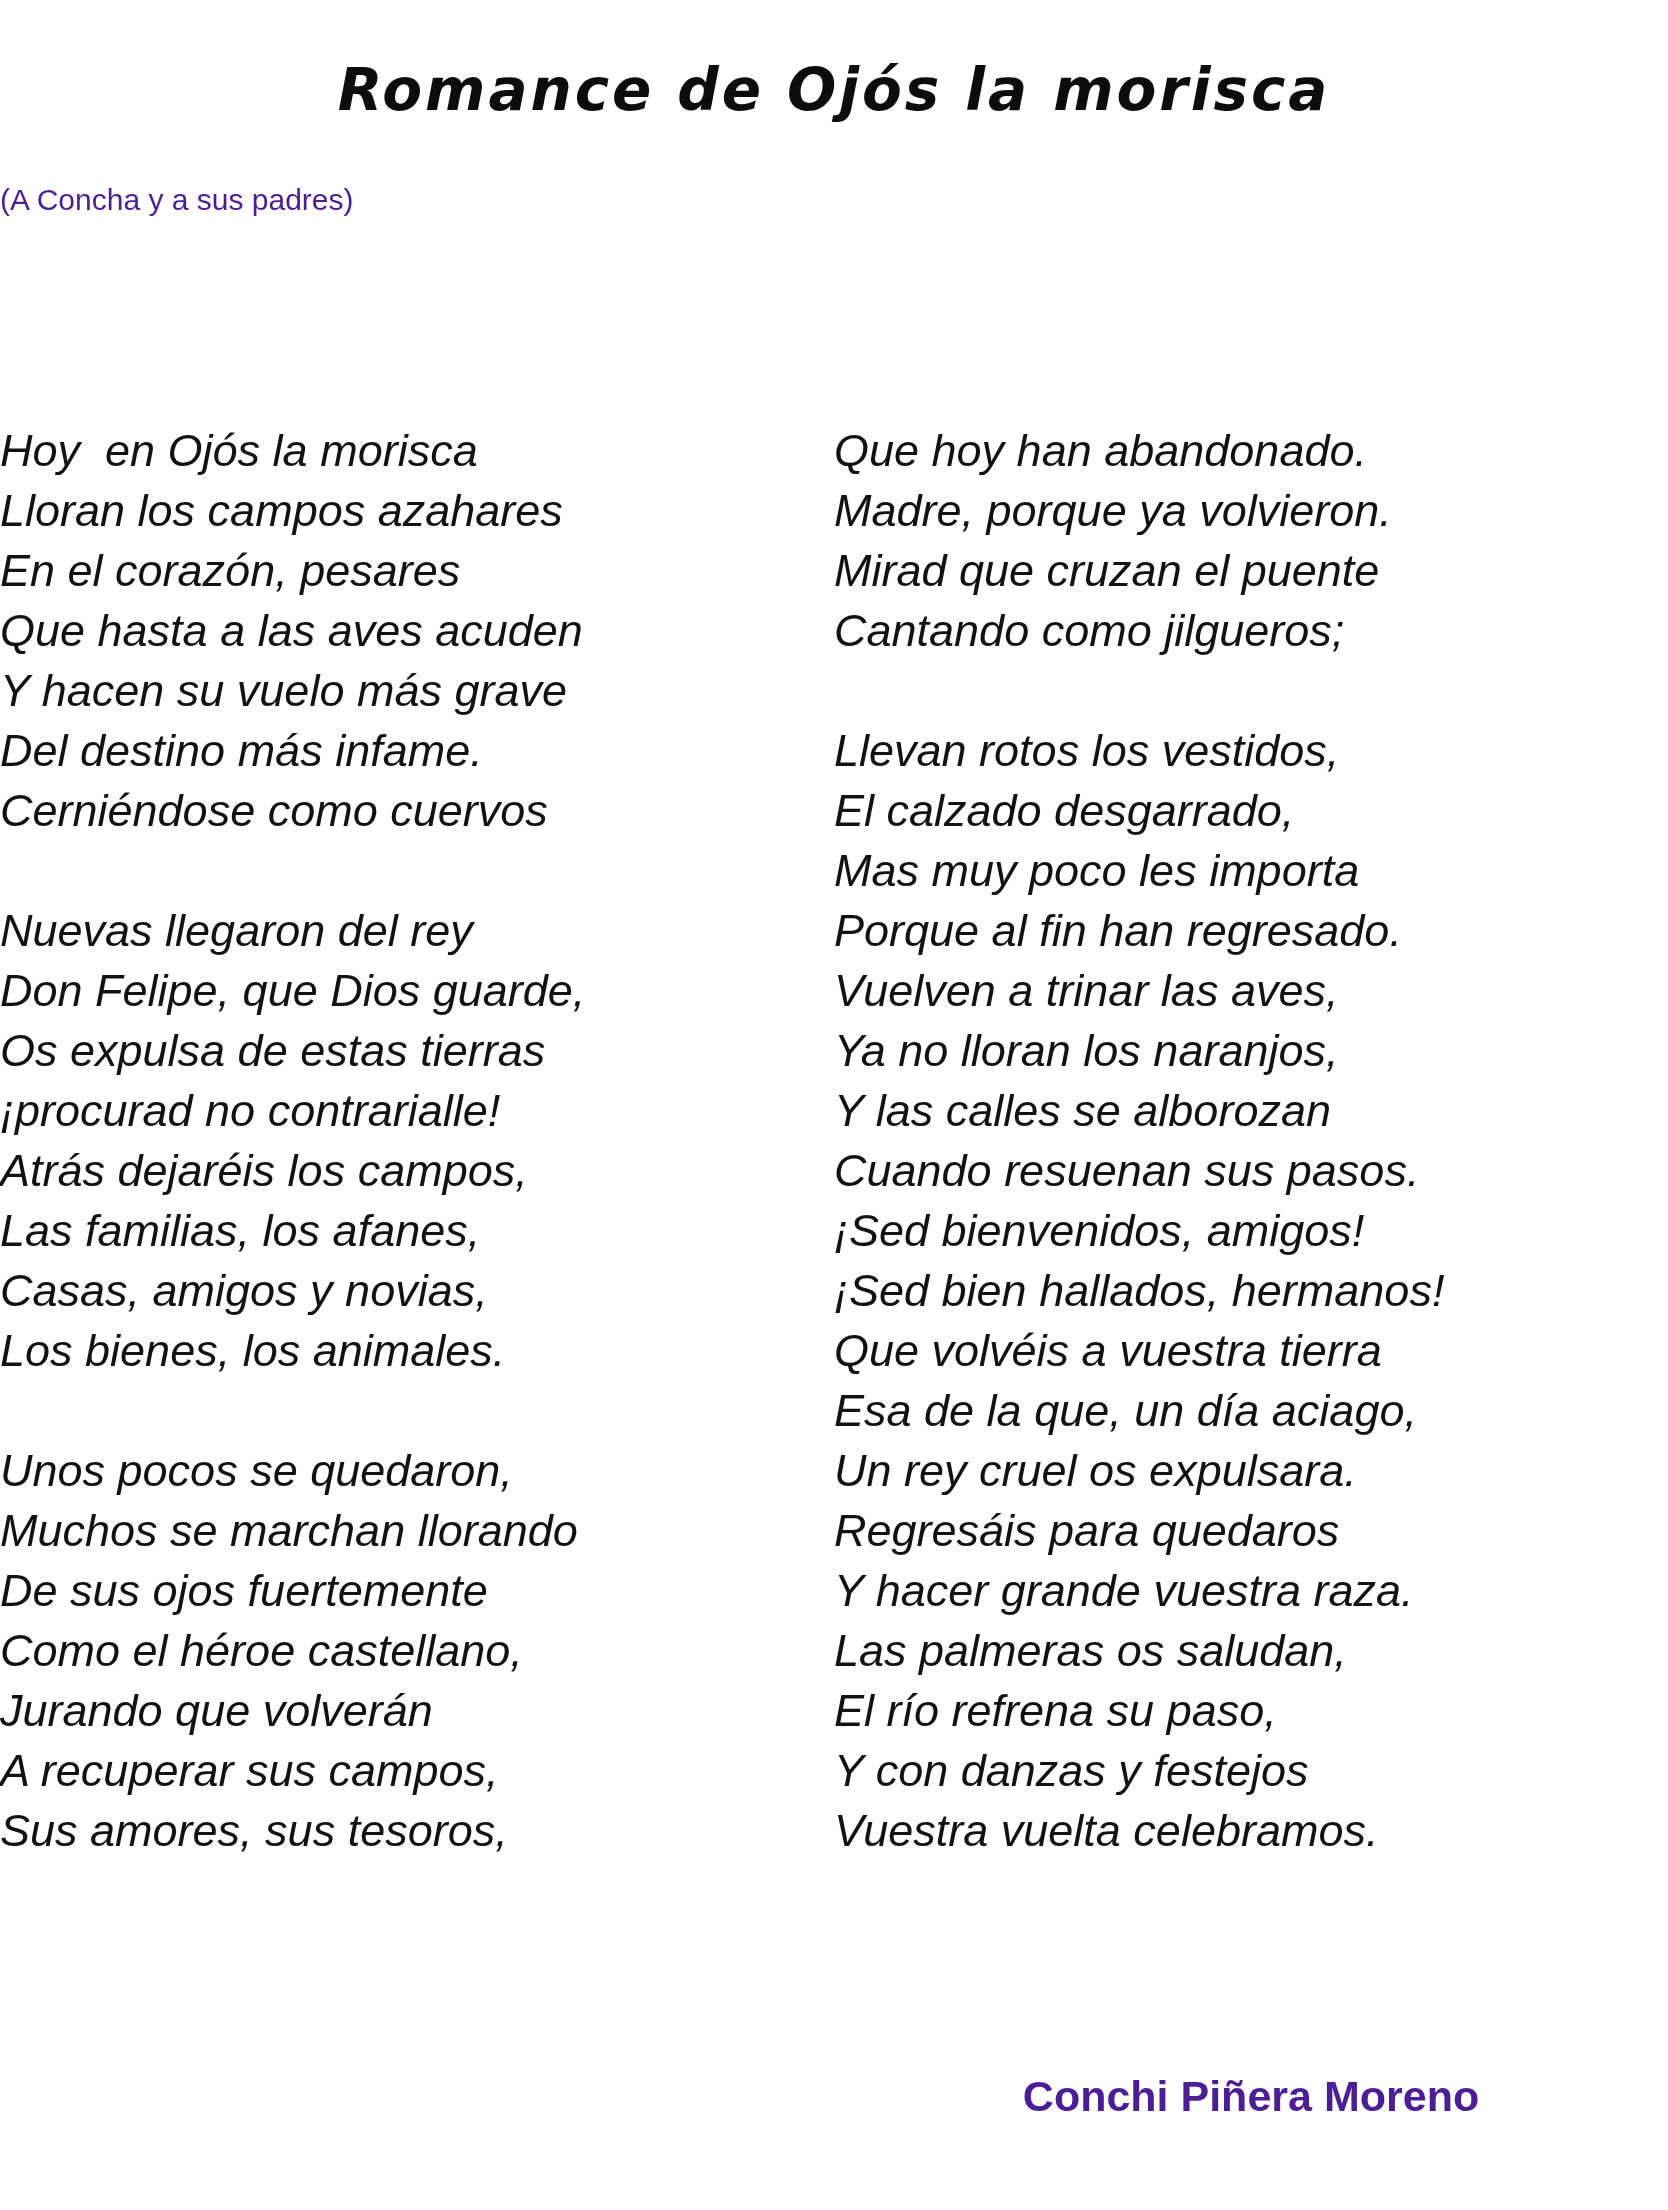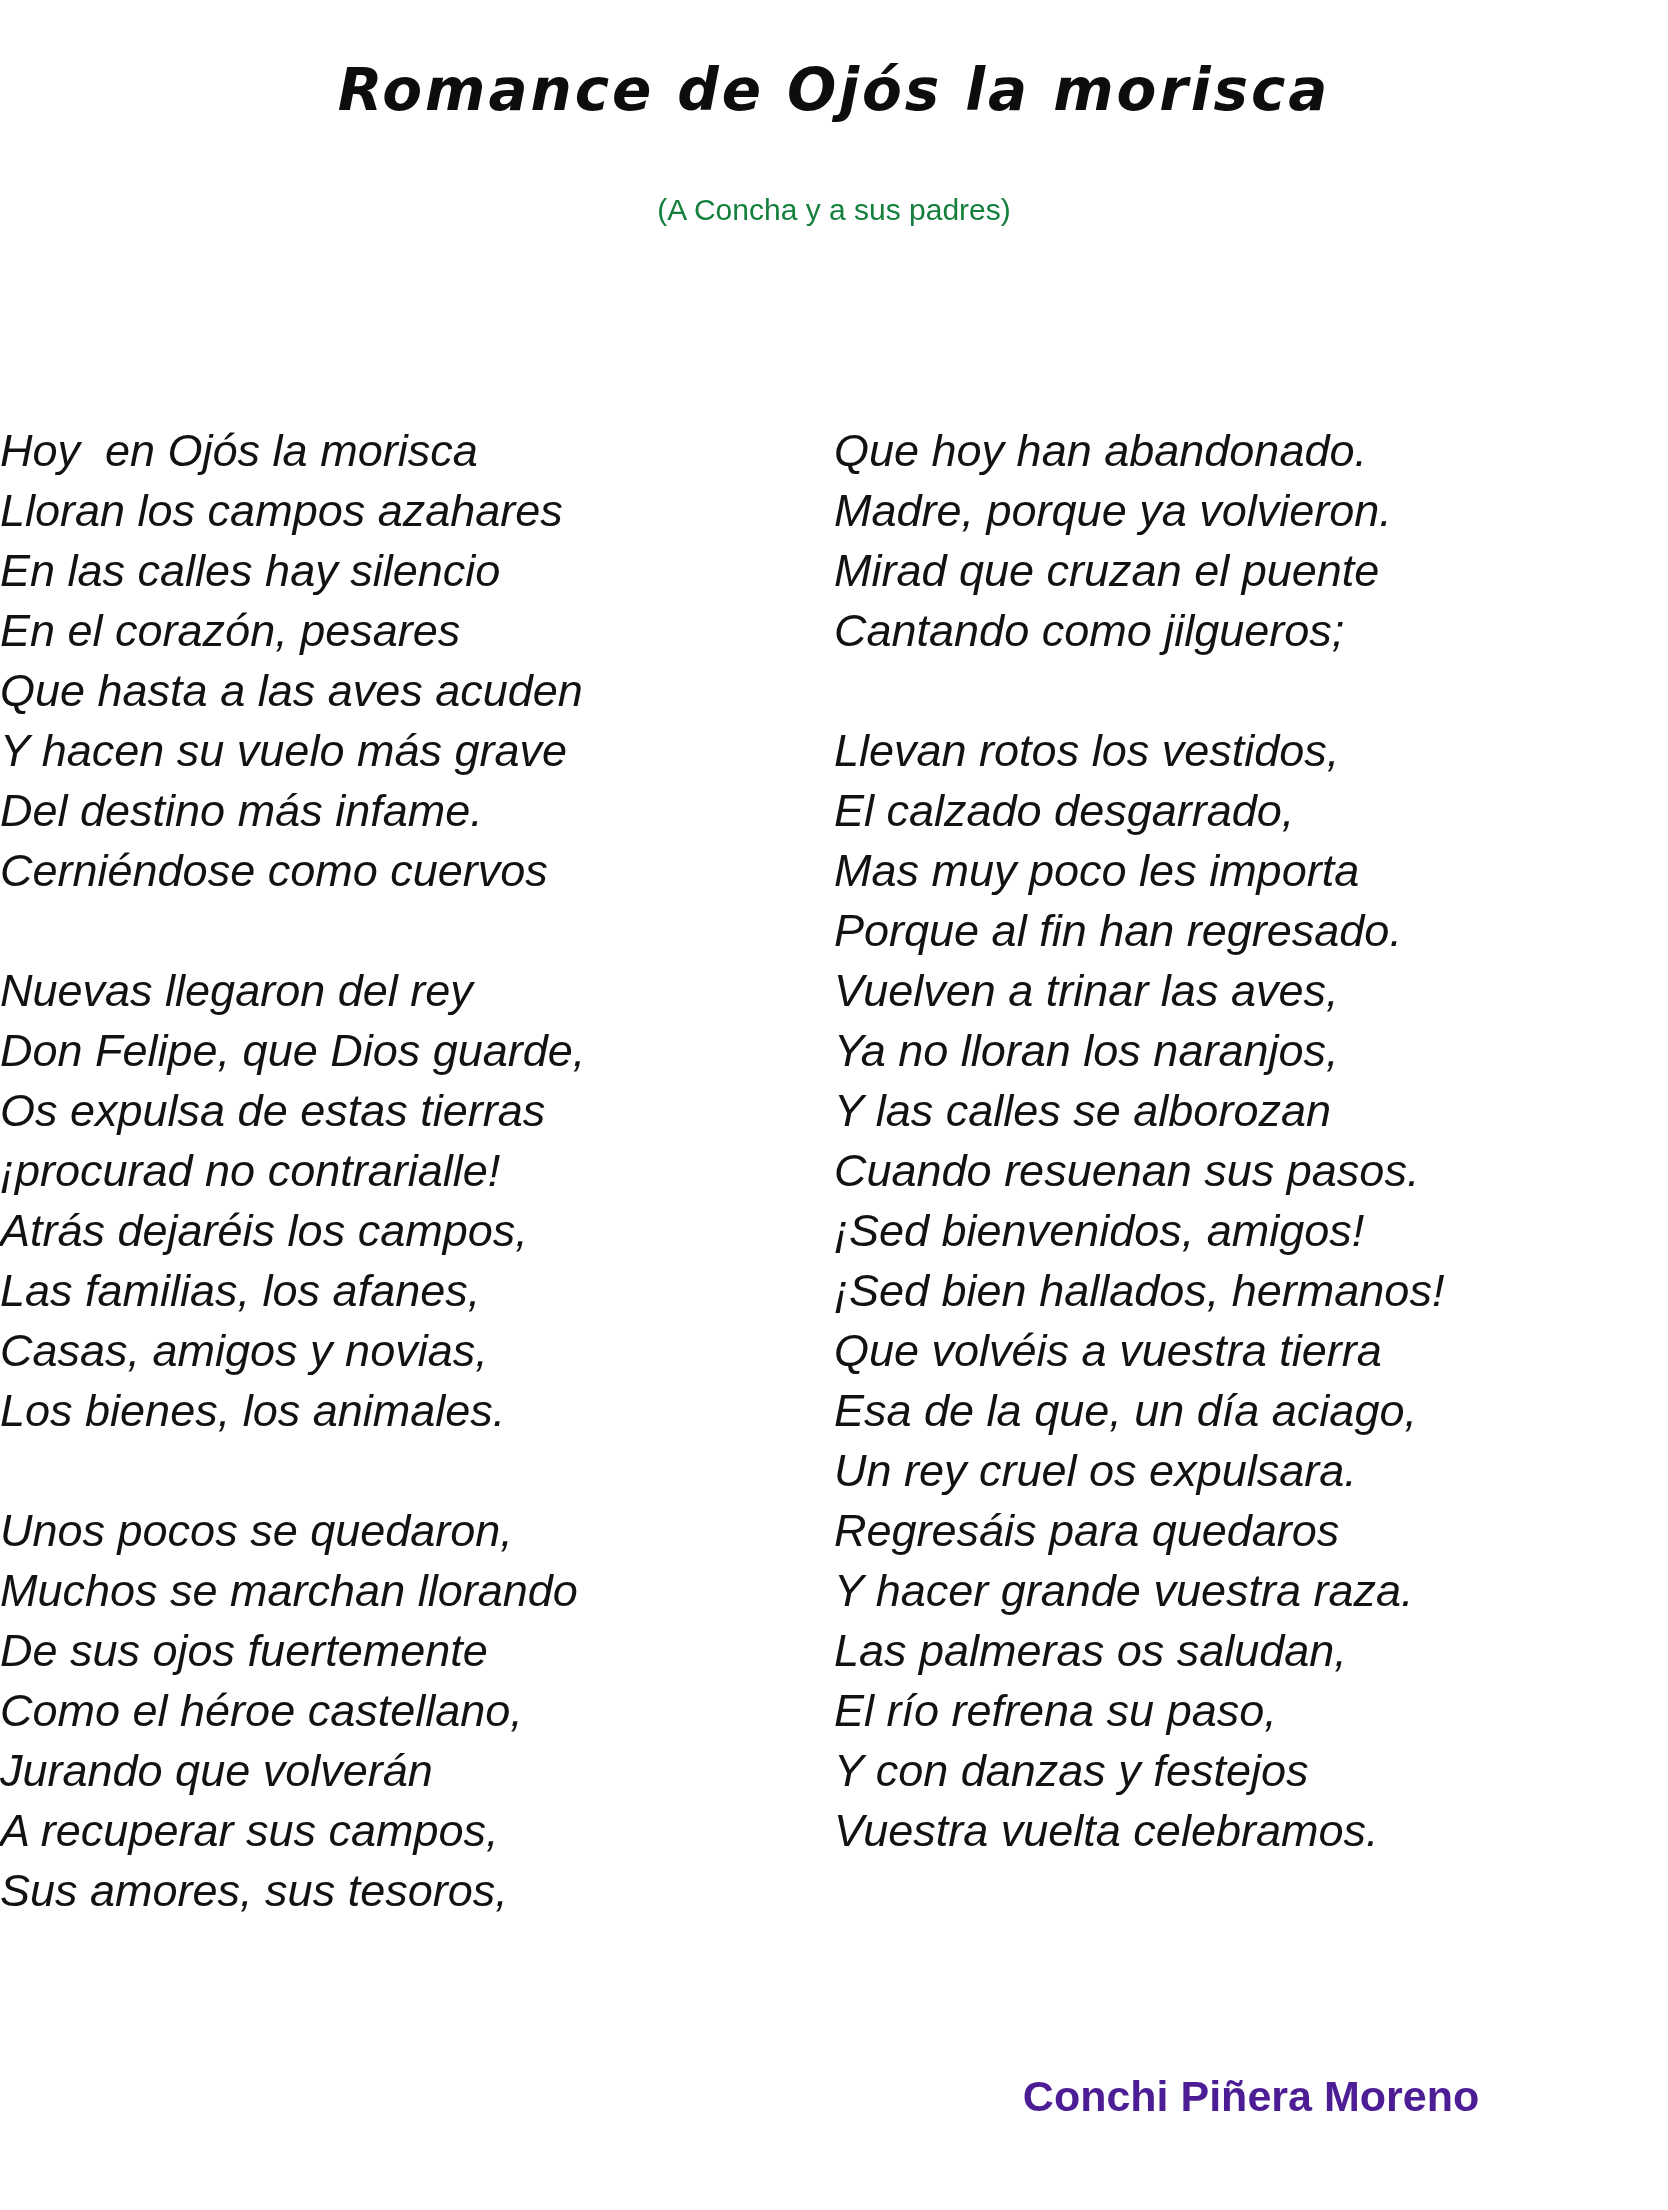--- a/index.html
+++ b/index.html
@@ -26,27 +26,27 @@
     text-align: center;
     font-family: "DejaVu Sans", sans-serif;
     font-style: italic;
     font-weight: 600;
     font-size: 58px;
     letter-spacing: 2.9px;
     color: #0d0d0d;
   }
   .dedication {
     position: absolute;
-    top: 193px;
+    top: 183px;
     left: 0;
     width: 100%;
-    text-align: center;
+    text-align: left;
     font-family: "Liberation Sans", sans-serif;
     font-size: 30px;
-    color: #15803d;
+    color: #4c1d95;
   }
   .poem {
     position: absolute;
     top: 421px;
     left: 0;
     right: 0;
     display: flex;
   }
   .column {
     width: 50%;
@@ -79,21 +79,20 @@
 <body>
 
 <div class="page">
   <h1 class="title">Romance de Ojós la morisca</h1>
   <div class="dedication">(A Concha y a sus padres)</div>
   <div class="poem">
     <div class="column">
         <div class="stanza">
           <div class="poem-line">Hoy  en Ojós la morisca</div>
           <div class="poem-line">Lloran los campos azahares</div>
-          <div class="poem-line">En las calles hay silencio</div>
           <div class="poem-line">En el corazón, pesares</div>
           <div class="poem-line">Que hasta a las aves acuden</div>
           <div class="poem-line">Y hacen su vuelo más grave</div>
           <div class="poem-line">Del destino más infame.</div>
           <div class="poem-line">Cerniéndose como cuervos</div>
         </div>
         <div class="stanza">
           <div class="poem-line">Nuevas llegaron del rey</div>
           <div class="poem-line">Don Felipe, que Dios guarde,</div>
           <div class="poem-line">Os expulsa de estas tierras</div>

